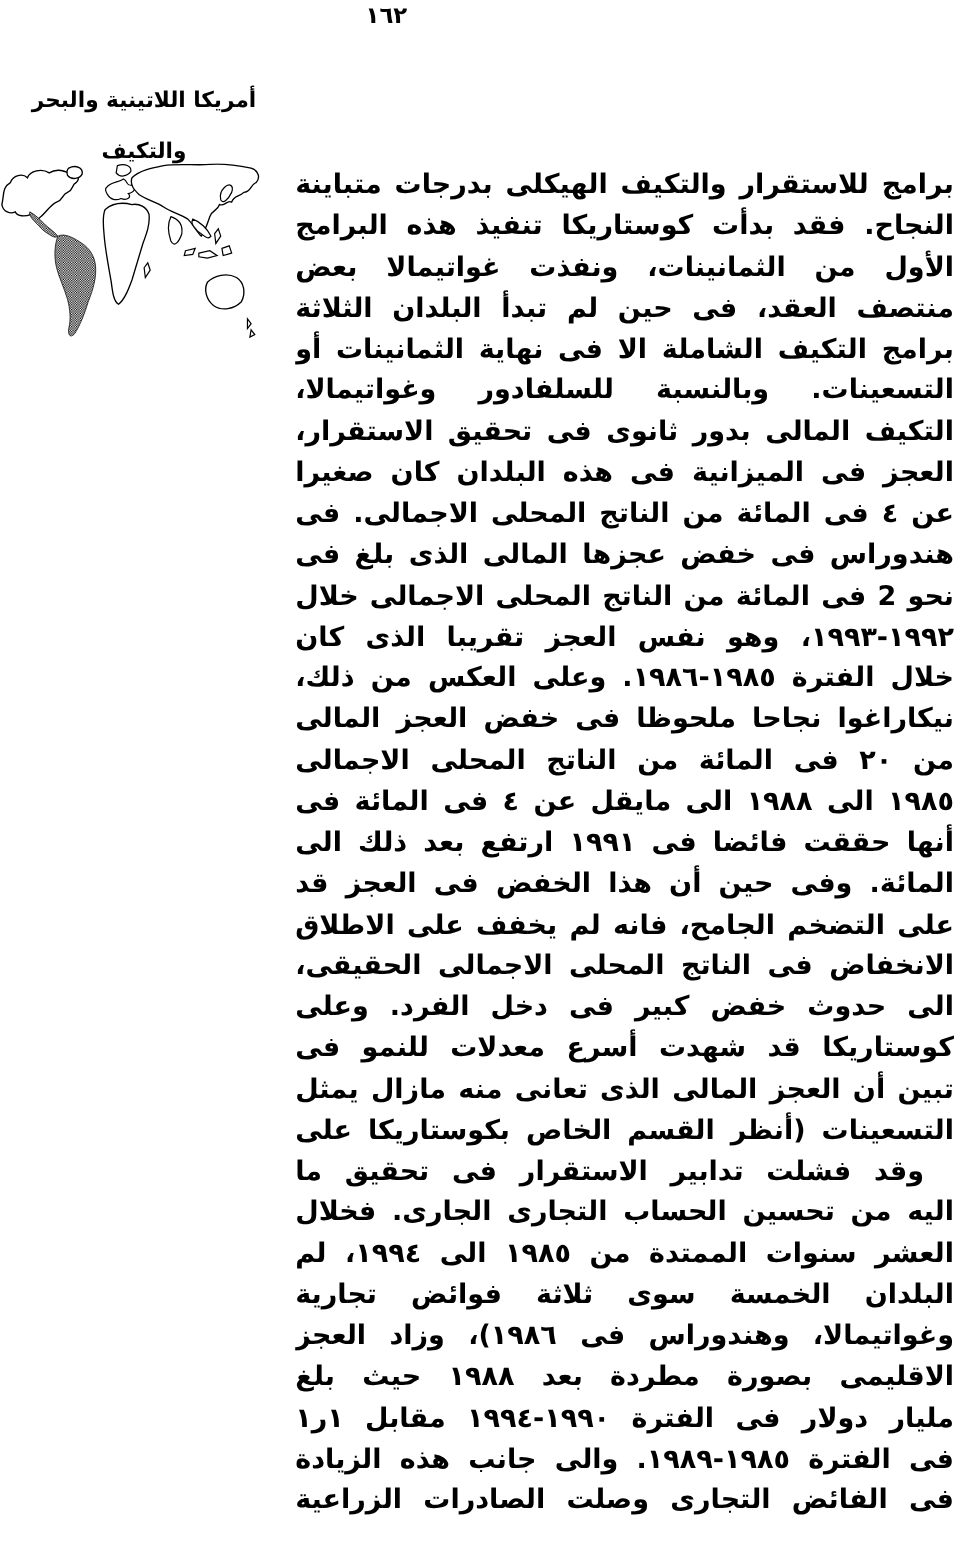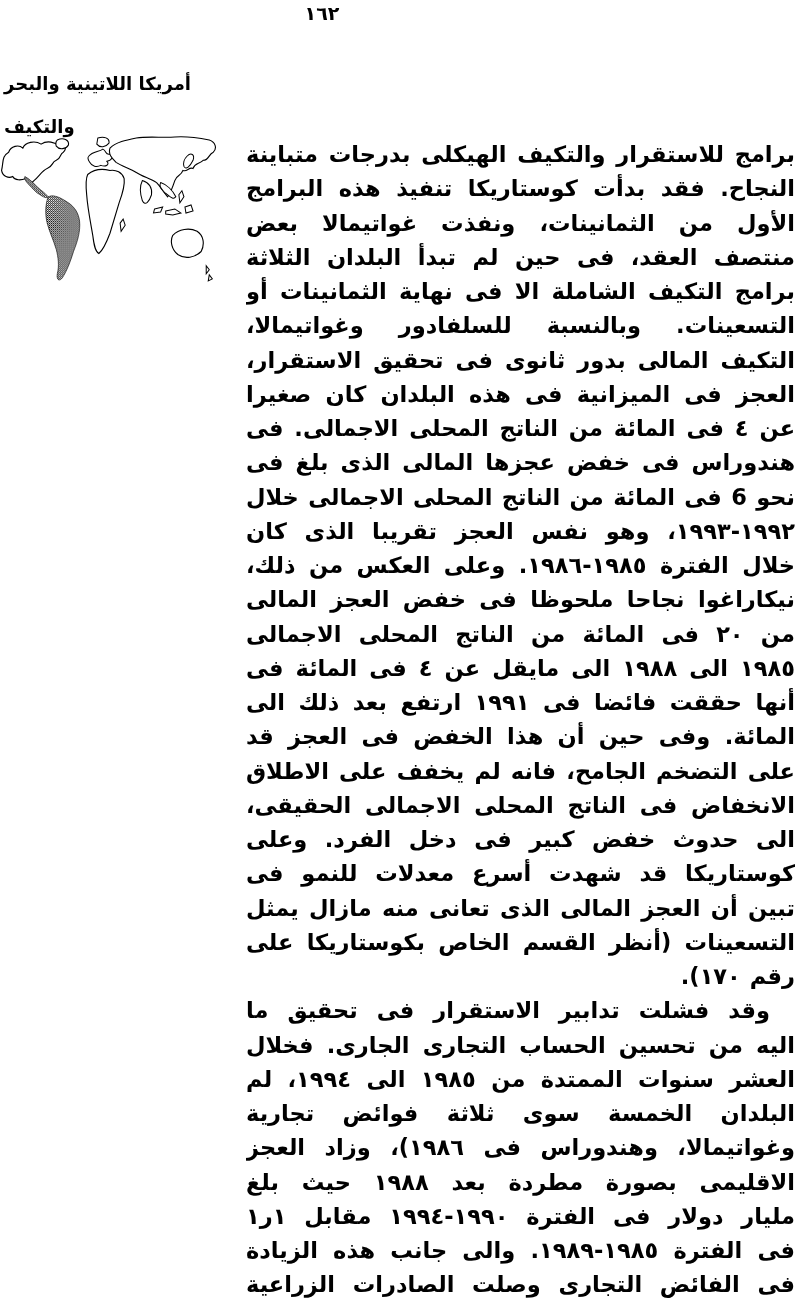--- a/index.html
+++ b/index.html
@@ -8,21 +8,21 @@
     background:#ffffff;color:#000000;
     font-family:"DejaVu Sans",sans-serif;
     position:relative;overflow:hidden;
   }
   .page-number{
     position:absolute;top:2px;left:0;width:644px;
     text-align:center;font-size:19px;font-weight:bold;direction:rtl;
   }
   .sidebar-heading{
     position:absolute;top:62px;left:4px;width:232px;
-    text-align:left;font-weight:bold;font-size:18px;line-height:43px;
+    text-align:center;font-weight:bold;font-size:18px;line-height:43px;
     direction:rtl;
   }
   .map-wrap{
     position:absolute;top:136px;left:0;width:224px;height:154px;
   }
   .map-wrap svg{width:100%;height:100%;display:block;}
   .article{
     position:absolute;top:137px;left:246px;width:549px;
     direction:rtl;font-weight:bold;font-size:22.5px;
   }
@@ -95,35 +95,34 @@
   <div class="ln">برامج للاستقرار والتكيف الهيكلى بدرجات متباينة من</div>
   <div class="ln">النجاح. فقد بدأت كوستاريكا تنفيذ هذه البرامج فى النصف</div>
   <div class="ln">الأول من الثمانينات، ونفذت غواتيمالا بعض التدابير فى</div>
   <div class="ln">منتصف العقد، فى حين لم تبدأ البلدان الثلاثة الأخرى</div>
   <div class="ln">برامج التكيف الشاملة الا فى نهاية الثمانينات أو بداية</div>
   <div class="ln">التسعينات. وبالنسبة للسلفادور وغواتيمالا، اضطلعت عملية</div>
   <div class="ln">التكيف المالى بدور ثانوى فى تحقيق الاستقرار، نظرا لأن</div>
   <div class="ln">العجز فى الميزانية فى هذه البلدان كان صغيرا نسبيا، ويقل</div>
   <div class="ln">عن ٤ فى المائة من الناتج المحلى الاجمالى. فى حين فشلت</div>
   <div class="ln">هندوراس فى خفض عجزها المالى الذى بلغ فى المتوسط</div>
-  <div class="ln">نحو 6 فى المائة من الناتج المحلى الاجمالى خلال</div>
+  <div class="ln">نحو 2 فى المائة من الناتج المحلى الاجمالى خلال</div>
   <div class="ln">١٩٩٢-١٩٩٣، وهو نفس العجز تقريبا الذى كان سائدا</div>
   <div class="ln">خلال الفترة ١٩٨٥-١٩٨٦. وعلى العكس من ذلك، حققت</div>
   <div class="ln">نيكاراغوا نجاحا ملحوظا فى خفض العجز المالى مما يقرب</div>
   <div class="ln">من ٢٠ فى المائة من الناتج المحلى الاجمالى خلال الفترة</div>
   <div class="ln">١٩٨٥ الى ١٩٨٨ الى مايقل عن ٤ فى المائة فى ١٩٨٩، بل</div>
   <div class="ln">أنها حققت فائضا فى ١٩٩١ ارتفع بعد ذلك الى نحو ٣ فى</div>
   <div class="ln">المائة. وفى حين أن هذا الخفض فى العجز قد ارتبط بالقضاء</div>
   <div class="ln">على التضخم الجامح، فانه لم يخفف على الاطلاق من</div>
   <div class="ln">الانخفاض فى الناتج المحلى الاجمالى الحقيقى، بل وأدى</div>
   <div class="ln">الى حدوث خفض كبير فى دخل الفرد. وعلى الرغم من أن</div>
   <div class="ln">كوستاريكا قد شهدت أسرع معدلات للنمو فى المنطقة، فقد</div>
   <div class="ln">تبين أن العجز المالى الذى تعانى منه مازال يمثل مشكلة فى</div>
   <div class="ln">التسعينات (أنظر القسم الخاص بكوستاريكا على الصفحة</div>
-  <div class="ln end">رقم ١٧٠).</div>
   <div class="ln indent">وقد فشلت تدابير الاستقرار فى تحقيق ما كانت تسعى</div>
   <div class="ln">اليه من تحسين الحساب التجارى الجارى. فخلال فترة</div>
   <div class="ln">العشر سنوات الممتدة من ١٩٨٥ الى ١٩٩٤، لم تسجل</div>
   <div class="ln">البلدان الخمسة سوى ثلاثة فوائض تجارية (كوستاريكا،</div>
   <div class="ln">وغواتيمالا، وهندوراس فى ١٩٨٦)، وزاد العجز التجارى</div>
   <div class="ln">الاقليمى بصورة مطردة بعد ١٩٨٨ حيث بلغ متوسطه ٥ر٢</div>
   <div class="ln">مليار دولار فى الفترة ١٩٩٠-١٩٩٤ مقابل ١ر١ مليار دولار</div>
   <div class="ln">فى الفترة ١٩٨٥-١٩٨٩. والى جانب هذه الزيادة السريعة</div>
   <div class="ln">فى الفائض التجارى وصلت الصادرات الزراعية الى حالة</div>
 </div>

